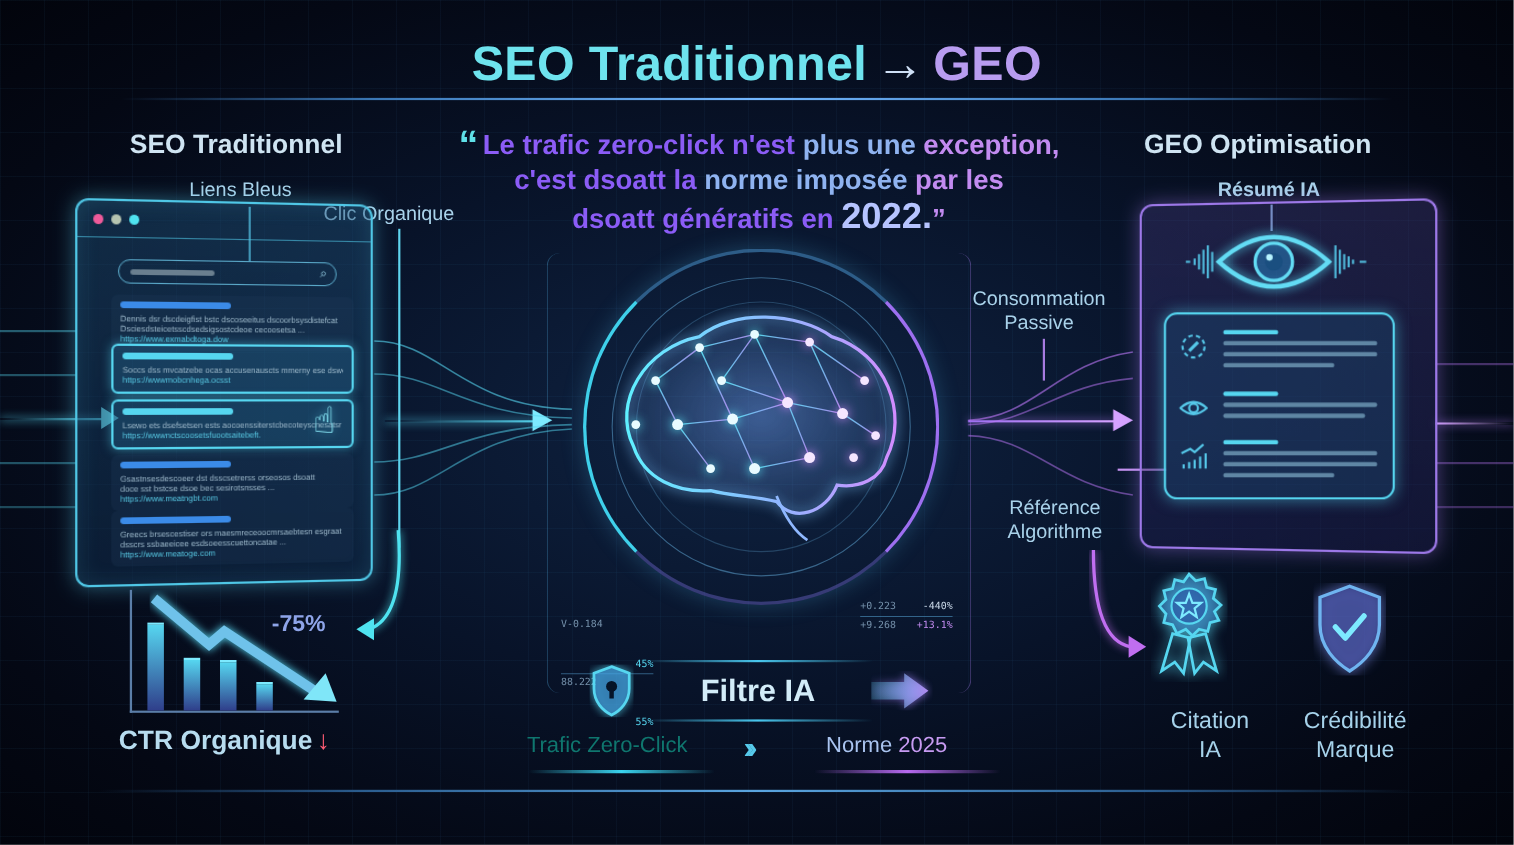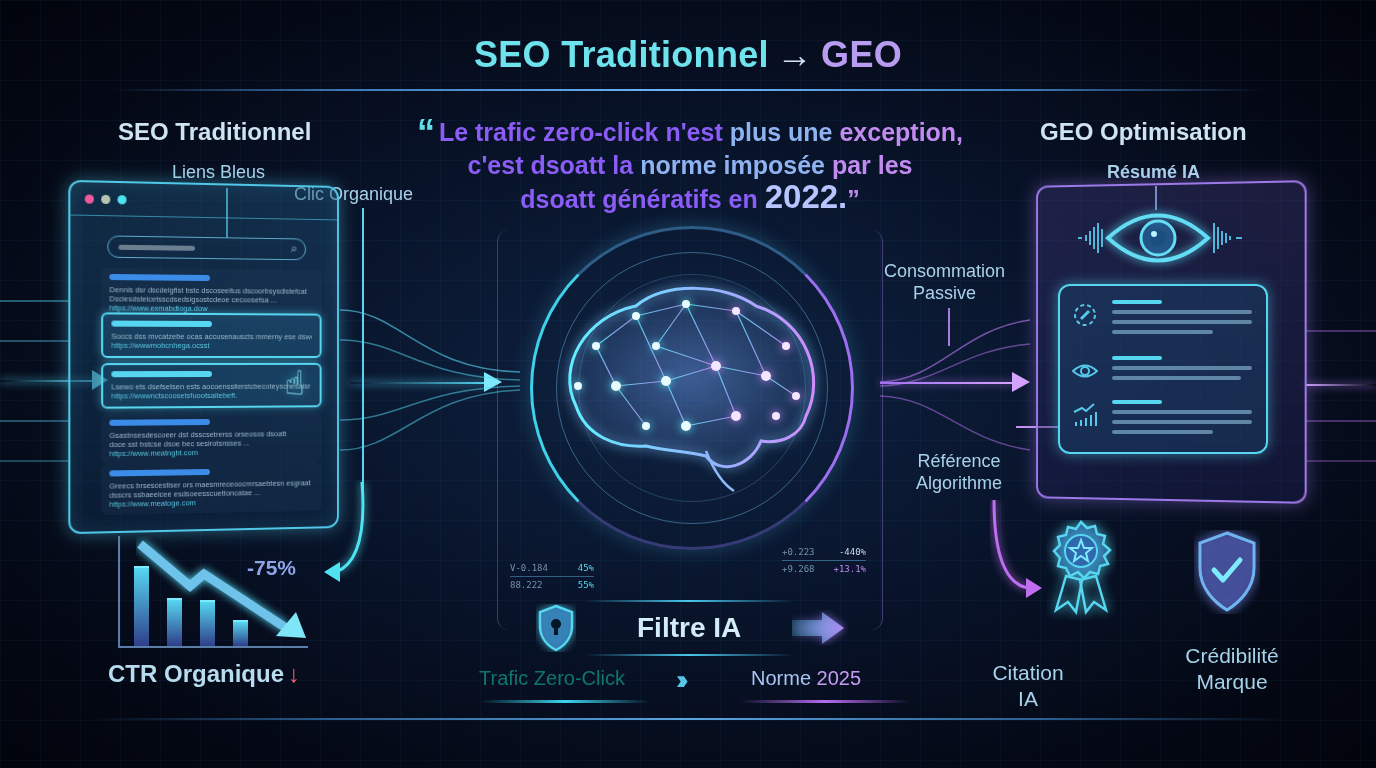--- a/index.html
+++ b/index.html
@@ -13,21 +13,21 @@
   .abs { position: absolute; }
   .grid-bg {
     position: absolute; inset: 0;
     background-image:
       linear-gradient(rgba(60,140,200,0.06) 1px, transparent 1px),
       linear-gradient(90deg, rgba(60,140,200,0.06) 1px, transparent 1px);
     background-size: 40px 40px;
   }
   .title {
     position: absolute; left: 0; right: 0; top: 34px; text-align: center;
-    font-size: 36px; font-weight: bold; letter-spacing: 0.3px;
+    font-size: 44px; font-weight: bold; letter-spacing: 0.3px;
   }
   .title .t1 { color: #6ee3ee; }
   .title .arrow { color: #cfe0f6; margin: 0 8px; font-weight: normal; }
   .title .t3 { color: #b89cf0; }
   .hline-top {
     position: absolute; left: 110px; right: 110px; top: 89px; height: 2px;
     background: linear-gradient(90deg, transparent, #3b78b6 20%, #73b7ff 50%, #3b78b6 80%, transparent);
   }
   .hline-bottom {
     position: absolute; left: 90px; right: 90px; top: 718px; height: 2px;
@@ -119,21 +119,21 @@
   }
   .ring-inner {
     left: 578px; top: 274px; width: 228px; height: 228px;
     border: 1px solid rgba(110,190,240,0.25);
   }
   .brain { position: absolute; left: 556px; top: 276px; }
   .stats { position: absolute; font-family: "DejaVu Sans Mono", monospace; font-size: 9px; }
   .stats .row { display: flex; justify-content: space-between; width: 84px; padding: 3px 0; }
   .stats .row + .row { border-top: 1px solid rgba(90,170,220,0.5); text-align: right; }
   .stats .k { color: #7591ab; }
-  .stats .v-c { color: #56d6f0; }
+  .stats .v-c { color: #56d6f0; margin-top: 36px; }
   .stats .v-p { color: #c28bf0; }
   .stats .v-w { color: #c9d8e8; }
 
   .filter-band {
     position: absolute; left: 584px; top: 600px; width: 210px; height: 56px;
   }
   .filter-band .ln { position: absolute; left: 0; right: 0; height: 2px; background: linear-gradient(90deg, transparent, #49c7ee, transparent); }
   .filter-label { position: absolute; left: 637px; top: 612px; font-size: 28px; font-weight: bold; color: #d3ecf8; }
   .shield-lock { position: absolute; left: 536px; top: 604px; }
   .arrow-right { position: absolute; left: 792px; top: 610px; }
@@ -487,20 +487,20 @@
     <polygon points="50,56 60,90 48,82 40,92 34,60" fill="none" stroke="#56d6f0" stroke-width="2.5"></polygon>
     <path d="M35 2 L41 8 L49 6 L51 14 L59 16 L57 24 L64 30 L58 36 L62 44 L54 46 L52 54 L44 52 L38 58 L32 52 L24 56 L20 48 L12 46 L14 38 L8 31 L14 25 L12 17 L20 15 L22 7 L30 9 Z" fill="rgba(50,110,180,0.5)" stroke="#56d6f0" stroke-width="2.5"></path>
     <circle cx="35" cy="31" r="16" fill="rgba(40,80,160,0.6)" stroke="#56d6f0" stroke-width="2"></circle>
     <polygon points="35,20 38,28 46,28 40,33 42,41 35,36 28,41 30,33 24,28 32,28" fill="none" stroke="#7deaff" stroke-width="2"></polygon>
   </g>
 </svg>
 <svg class="shield-check" width="66" height="84" viewBox="0 0 66 84">
   <path d="M33 3 L60 13 V38 C60 58 46 72 33 80 C20 72 6 58 6 38 V13 Z" fill="rgba(70,80,170,0.5)" stroke="#6fb4f0" stroke-width="3" style="filter:drop-shadow(0 0 6px #7e8ff0)"></path>
   <path d="M20 40 L29 50 L46 30" stroke="#7deaff" stroke-width="5" fill="none" stroke-linecap="round" stroke-linejoin="round"></path>
 </svg>
-<div class="foot-label" style="left:988px; top:643px; width:80px;margin-top:17px;">
+<div class="foot-label" style="left:1060px; top:643px; width:80px;">
   <span>Citation</span><br><span>IA</span>
 </div>
 <div class="foot-label" style="left:1172px; top:643px; width:120px;">
   <span>Crédibilité</span><br><span>Marque</span>
 </div>
 
 <div class="hline-bottom"></div>
 
 </body></html>

